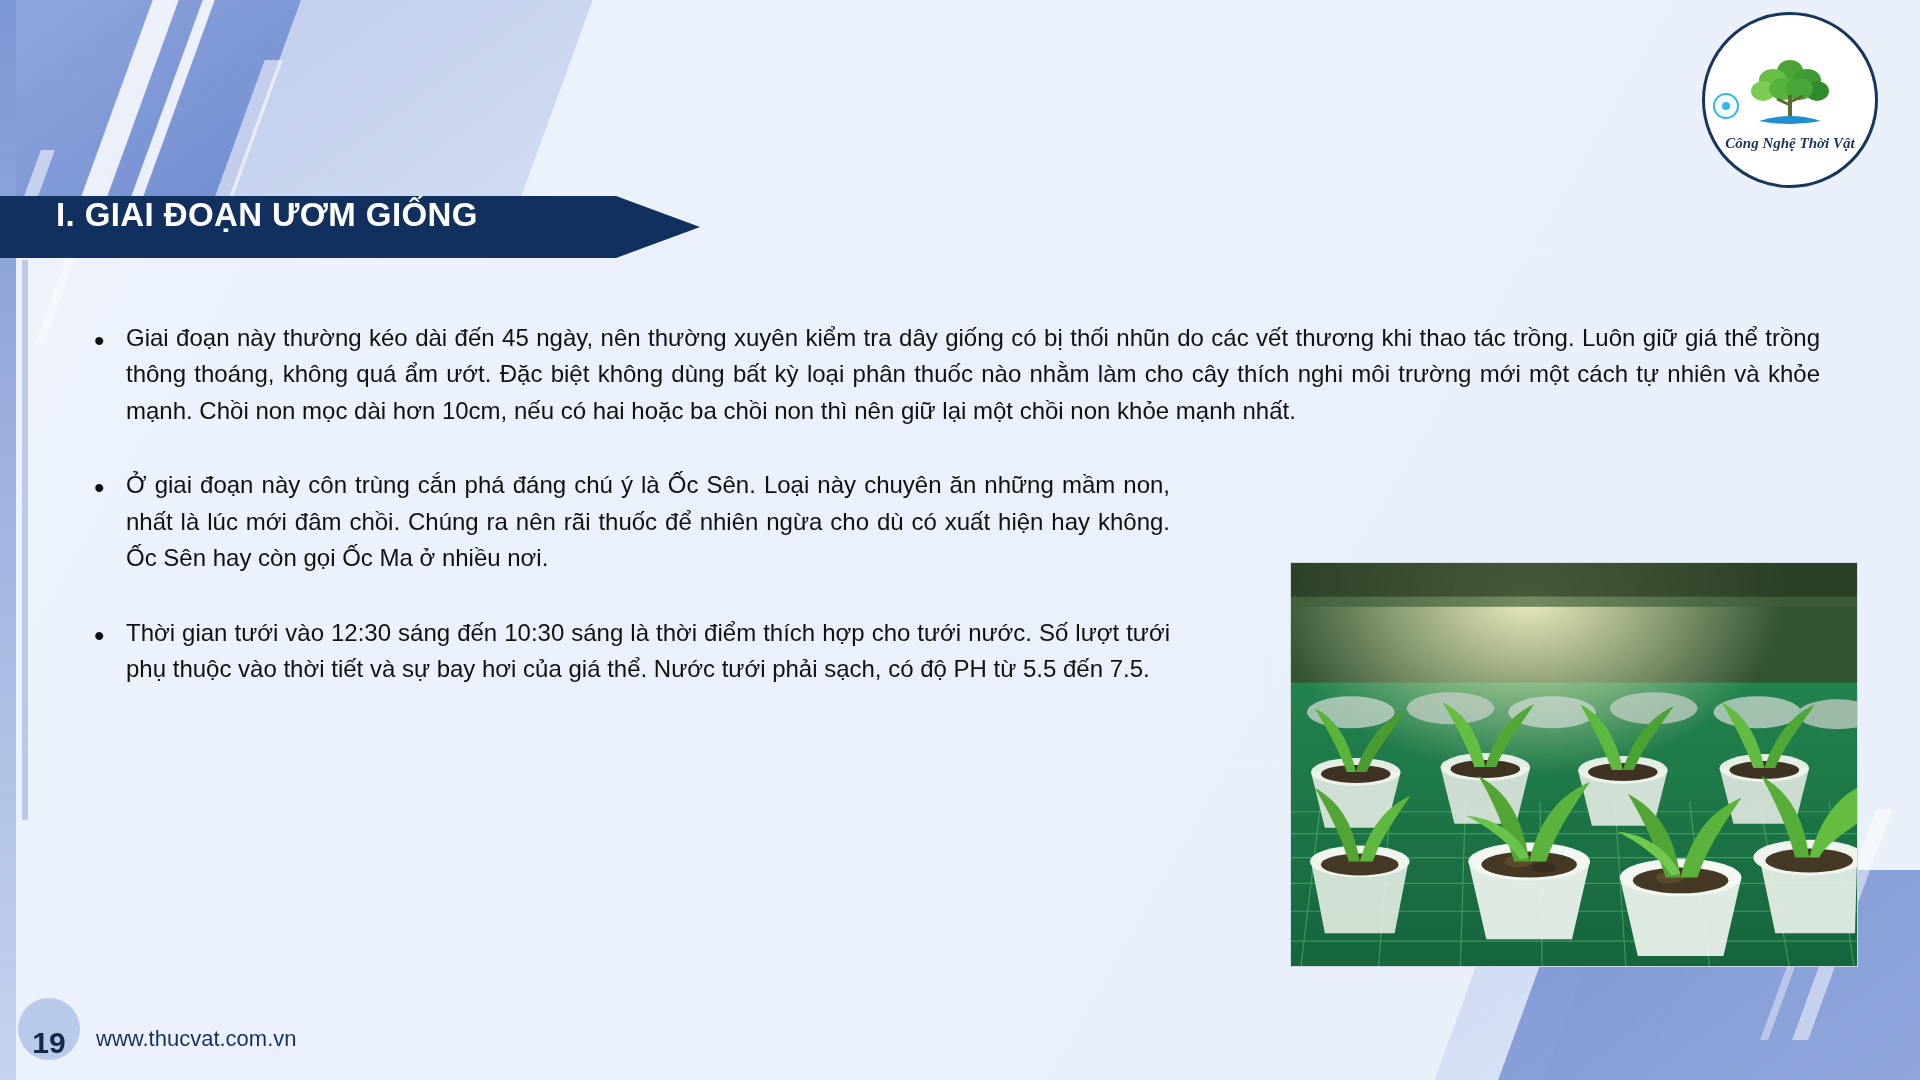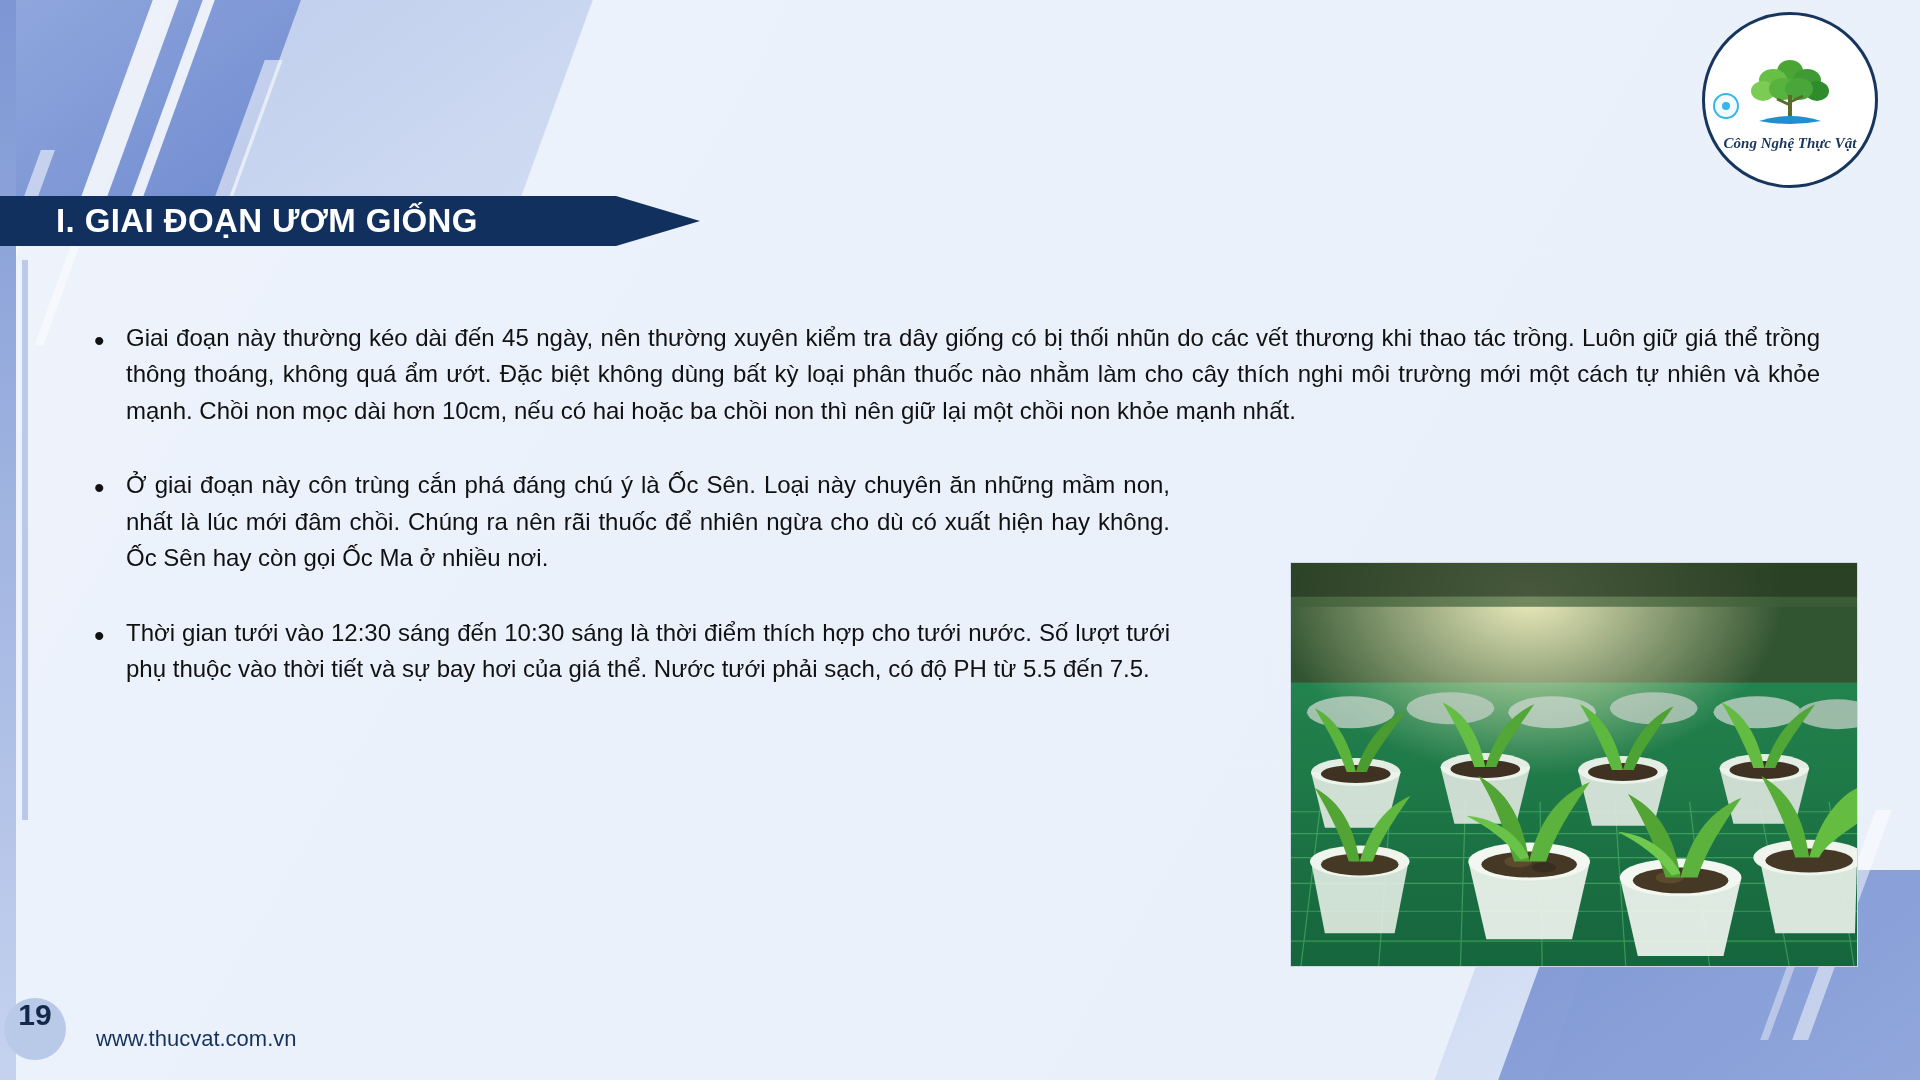--- a/index.html
+++ b/index.html
@@ -48,24 +48,24 @@
     top: 0; left: 0; width: 16px; height: 1080px;
     background: linear-gradient(180deg,#7d96d4 0%, #9fb3e0 45%, #c6d3ef 100%);
   }
   .left-thin {
     top: 260px; left: 22px; width: 6px; height: 560px;
     background: #a9bbe6; opacity:.75;
   }
 
   
   .bl-circle {
-    left: 4px; bottom: 20px;
+    left: 18px; bottom: 20px;
     width: 62px; height: 62px; border-radius: 50%;
     background: #b9cae9;
-    display: flex; align-items: flex-start; justify-content: center;
+    display: flex; align-items: flex-end; justify-content: center;
   }
   .bl-circle span {
     font-size: 30px; font-weight: bold; color: #13294b;
     font-family: "Liberation Sans", sans-serif;
   }
 
   
   .br-1 {
     right: -120px; bottom: -90px;
     width: 520px; height: 300px;
@@ -98,26 +98,26 @@
     font-weight: 800;
     letter-spacing: -0.5px;
     color: #0d0d0d;
     white-space: nowrap;
   }
 
   
   .banner {
     position: absolute;
     top: 196px; left: 0;
-    height: 50px;
+    height: 62px;
     width: 700px;
     background: #12305e;
     color: #ffffff;
     display: flex;
-    align-items: center;
+    align-items: flex-start;
     clip-path: polygon(0 0, 88% 0, 100% 50%, 88% 100%, 0 100%);
     padding-left: 56px;
   }
   .banner span {
     font-size: 33px;
     font-weight: 700;
     letter-spacing: .4px;
   }
 
   
@@ -234,21 +234,21 @@
         <ellipse cx="20" cy="36" rx="12" ry="10" fill="#7ccb55"></ellipse>
         <ellipse cx="74" cy="36" rx="12" ry="10" fill="#2f8b2c"></ellipse>
         <ellipse cx="40" cy="34" rx="14" ry="11" fill="#57b23e"></ellipse>
         <ellipse cx="56" cy="34" rx="14" ry="11" fill="#49a73a"></ellipse>
         <path d="M45 40 L45 62 L49 62 L49 40 Z" fill="#5b6b2a"></path>
         <path d="M47 50 L34 44" stroke="#5b6b2a" stroke-width="3" fill="none"></path>
         <path d="M47 47 L60 41" stroke="#5b6b2a" stroke-width="3" fill="none"></path>
         <path d="M16 66 Q47 56 78 66 Q47 72 16 66 Z" fill="#1f8fd0"></path>
       </svg>
     </div>
-    <div class="logo-text">Công Nghệ Thực Vật</div>
+    <div class="logo-text">Công Nghệ Thời Vật</div>
     <div class="spark">
         <i></i>
       </div>
   </div>
 
   <div class="content">
     <ul class="bullets">
       <li class="wide">Giai đoạn này thường kéo dài đến 45 ngày, nên thường xuyên kiểm tra dây giống có bị thối nhũn do các vết thương khi thao tác trồng. Luôn giữ giá thể trồng thông thoáng, không quá ẩm ướt. Đặc biệt không dùng bất kỳ loại phân thuốc nào nhằm làm cho cây thích nghi môi trường mới một cách tự nhiên và khỏe mạnh. Chồi non mọc dài hơn 10cm, nếu có hai hoặc ba chồi non thì nên giữ lại một chồi non khỏe mạnh nhất.</li>
       <li class="narrow">Ở giai đoạn này côn trùng cắn phá đáng chú ý là Ốc Sên. Loại này chuyên ăn những mầm non, nhất là lúc mới đâm chồi. Chúng ra nên rãi thuốc để nhiên ngừa cho dù có xuất hiện hay không. Ốc Sên hay còn gọi Ốc Ma ở nhiều nơi.</li>
       <li class="narrow">Thời gian tưới vào 12:30 sáng đến 10:30 sáng là thời điểm thích hợp cho tưới nước. Số lượt tưới phụ thuộc vào thời tiết và sự bay hơi của giá thể. Nước tưới phải sạch, có độ PH từ 5.5 đến 7.5.</li>

